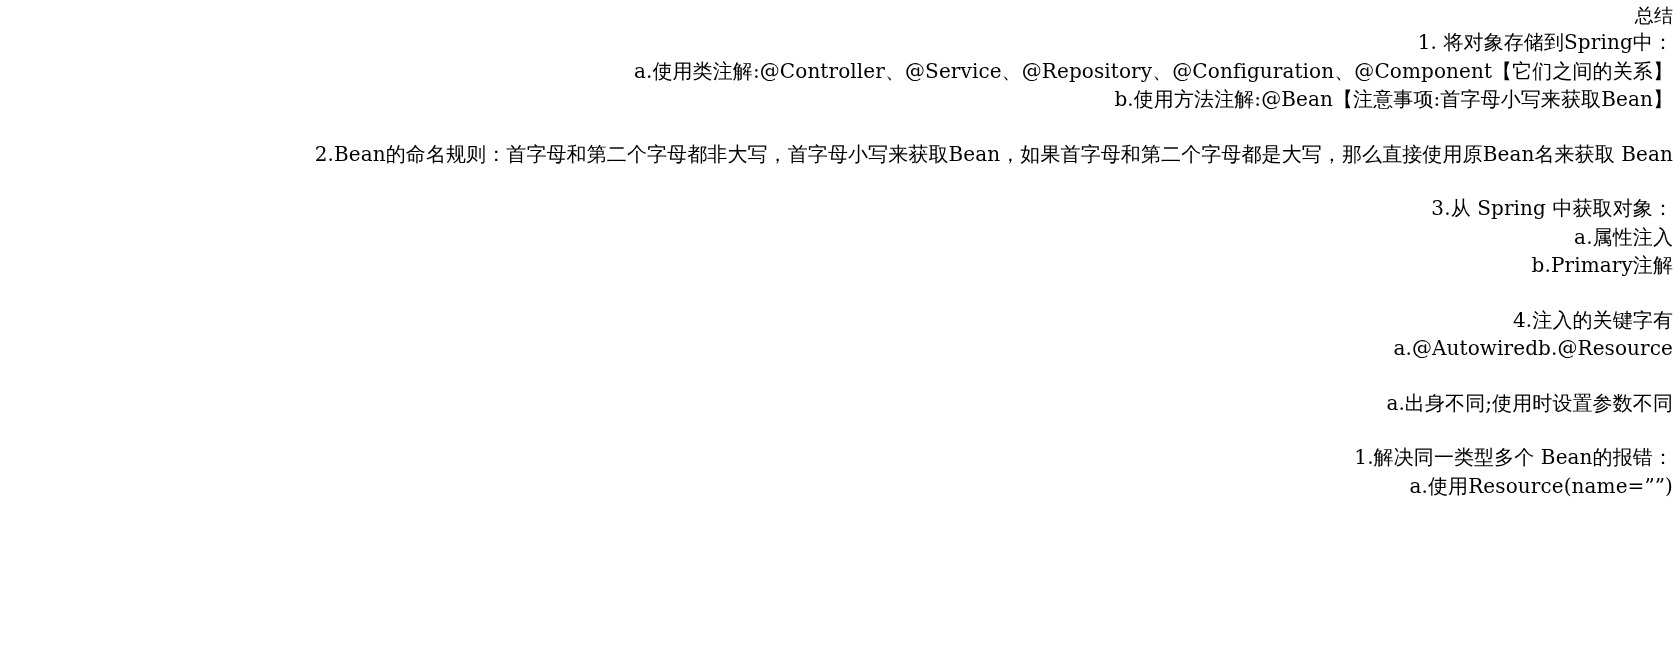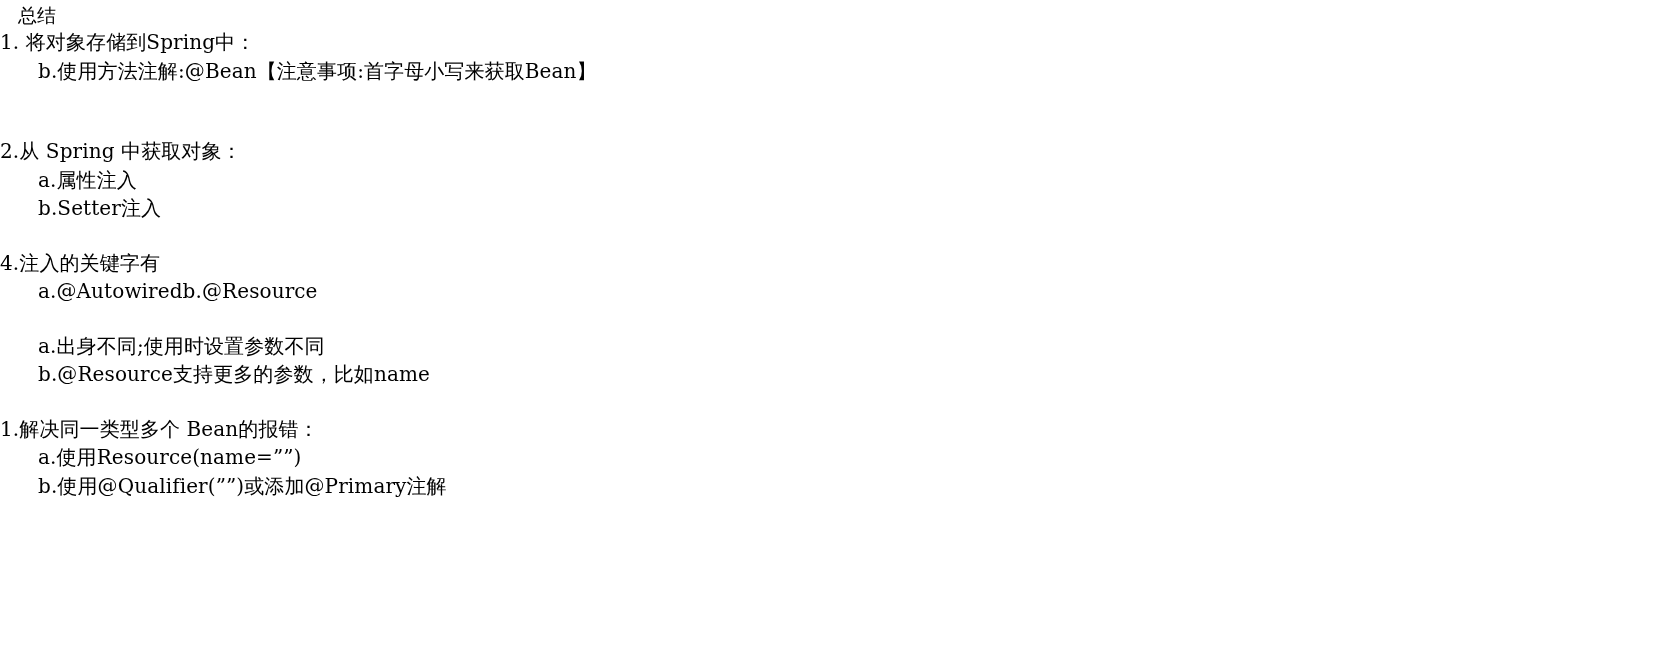--- a/index.html
+++ b/index.html
@@ -16,20 +16,21 @@
     color: #000000;
     -webkit-font-smoothing: none;
   }
   .doc {
     position: absolute;
     left: 0;
     top: 0;
     width: 1673px;
     padding: 2px 0 0 0;
     box-sizing: border-box;
+    text-align: right;
   }
   .line {
     font-size: 20px;
     line-height: 28.5px;
     white-space: pre;
     letter-spacing: 0.1px;
     height: 28.5px;
   }
   .title {
     padding-left: 18px;
@@ -50,49 +51,51 @@
 </style>
 </head>
 <body>
 
 <div class="doc">
 
   <div class="title line">总结</div>
 
   <div>
     <div class="line lvl1">1. 将对象存储到Spring中：</div>
+    <div class="line lvl2">a.使用类注解:@Controller、@Service、@Repository、@Configuration、@Component【它们之间的关系】</div>
     <div class="line lvl2">b.使用方法注解:@Bean【注意事项:首字母小写来获取Bean】</div>
   </div>
 
   <div class="spacer"></div>
 
+  <div>
+    <div class="line lvl1">2.Bean的命名规则：首字母和第二个字母都非大写，首字母小写来获取Bean，如果首字母和第二个字母都是大写，那么直接使用原Bean名来获取 Bean</div>
+  </div>
 
   <div class="spacer"></div>
 
   <div>
-    <div class="line lvl1">2.从 Spring 中获取对象：</div>
+    <div class="line lvl1">3.从 Spring 中获取对象：</div>
     <div class="line lvl2">a.属性注入</div>
-    <div class="line lvl2">b.Setter注入</div>
+    <div class="line lvl2">b.Primary注解</div>
   </div>
 
   <div class="spacer"></div>
 
   <div>
     <div class="line lvl1">4.注入的关键字有</div>
     <div class="line lvl2">a.@Autowiredb.@Resource</div>
   </div>
 
   <div class="spacer"></div>
 
   <div>
     <div class="line lvl2">a.出身不同;使用时设置参数不同</div>
-    <div class="line lvl2">b.@Resource支持更多的参数，比如name</div>
   </div>
 
   <div class="spacer"></div>
 
   <div>
     <div class="line lvl1">1.解决同一类型多个 Bean的报错：</div>
     <div class="line lvl2">a.使用Resource(name=””)</div>
-    <div class="line lvl2">b.使用@Qualifier(””)或添加@Primary注解</div>
   </div>
 
 </div>
 
 </body></html>

